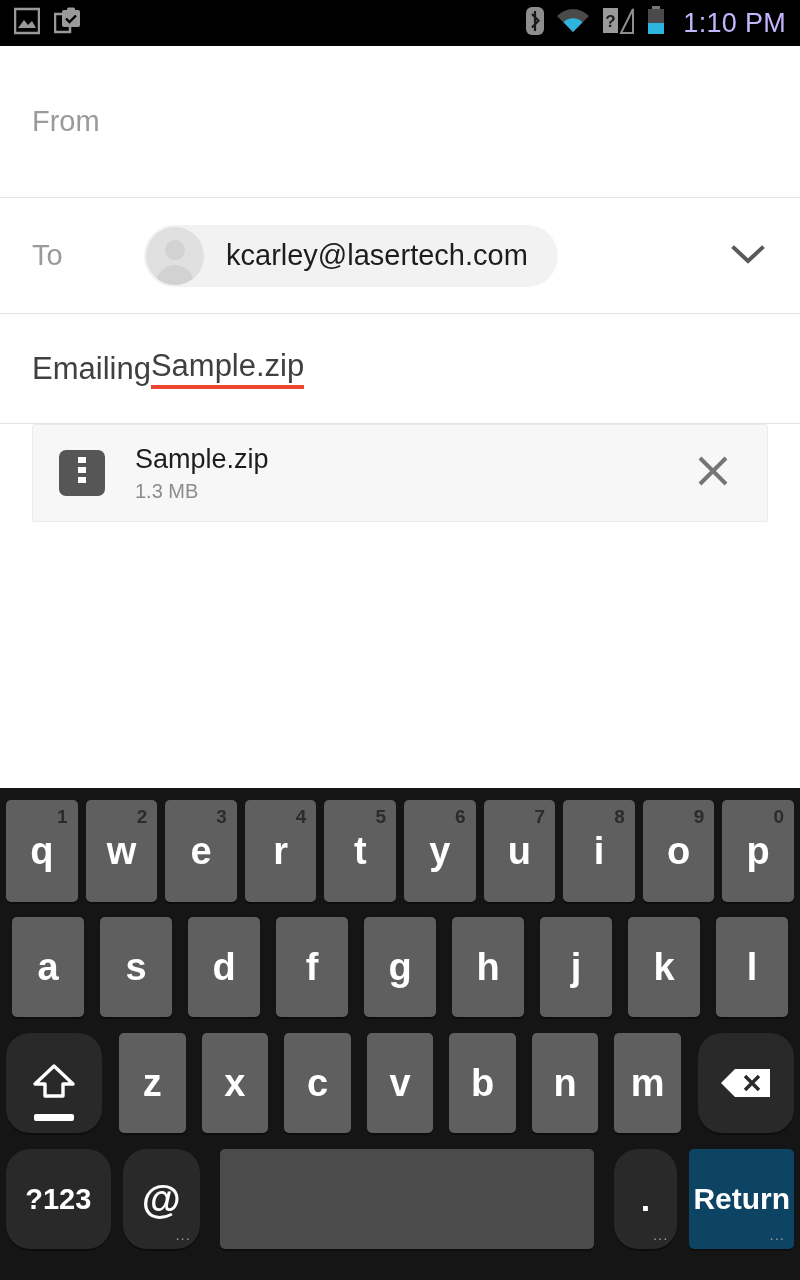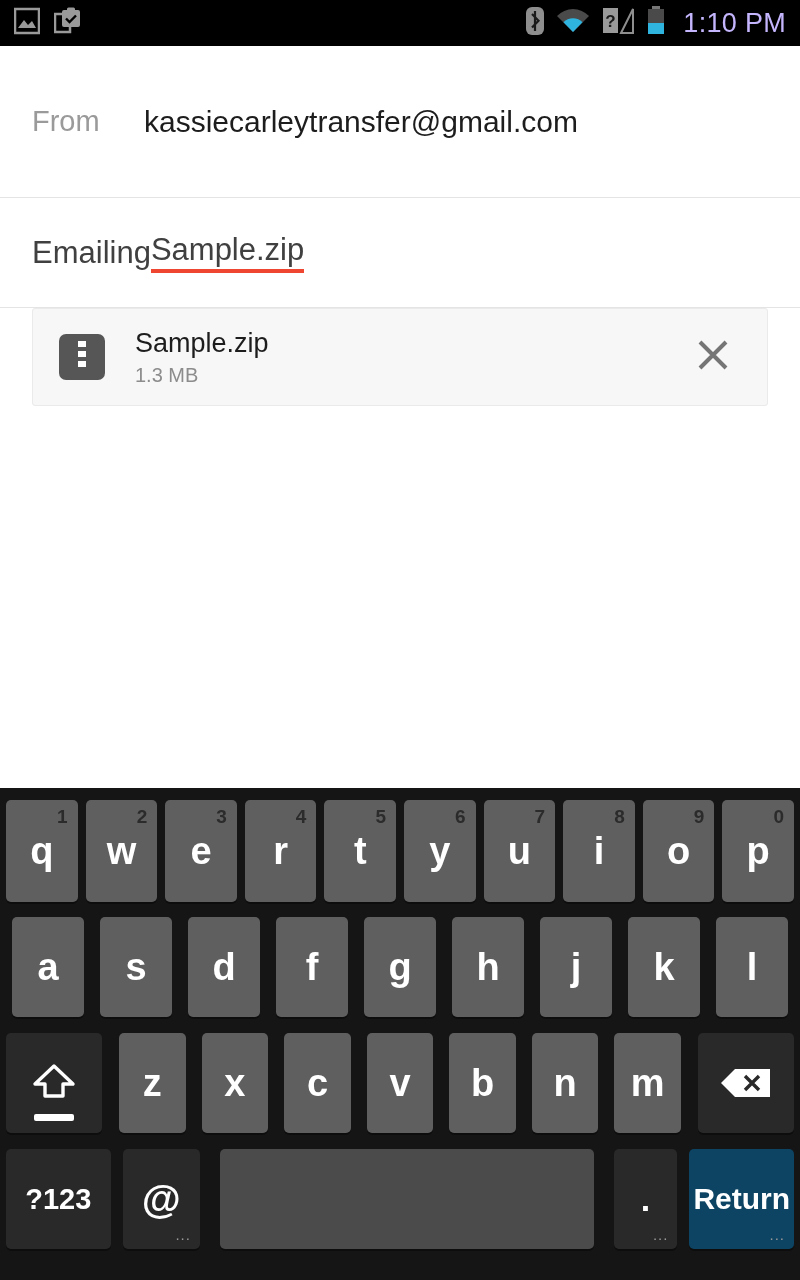--- a/index.html
+++ b/index.html
@@ -109,21 +109,21 @@
     position: absolute; top: 6px; right: 10px; font-size: 19px;
     color: #2b2b2b; font-weight: bold;
   }
   .key-hint {
     position: absolute; bottom: 7px; right: 9px; font-size: 15px; color: #9a9a9a;
     letter-spacing: 1px; line-height: 1;
   }
   .k-row1 { width: 72px; height: 102px; margin: 0 4px; }
   .k-row2 { width: 72px; height: 100px; margin: 0 8px; }
   .k-row3 { width: 72px; height: 100px; margin: 0 8px; }
-  .key.mod { background: #292929; }
+  .key.mod { background: #292929; border-radius: 24px; }
   .k-shift { width: 104px; height: 100px; margin: 0 9px 0 6px; }
   .k-back  { width: 104px; height: 100px; margin: 0 6px 0 9px; }
   .k-123   { width: 108px; height: 100px; margin: 0 6px; }
   .k-at    { width: 80px;  height: 100px; margin: 0 6px; }
   .k-space { width: 386px; height: 100px; margin: 0 14px; background: #4b4b4b; }
   .k-dot   { width: 66px;  height: 100px; margin: 0 6px; }
   .k-return{ width: 108px; height: 100px; margin: 16px 6px; background: #0d4463; }
   .k-return .key-label { font-size: 30px; }
   .k-123 .key-label { font-size: 29px; }
   .k-dot .key-label { font-size: 34px; }
@@ -182,23 +182,34 @@
           <rect x="2" y="17" width="16" height="11" fill="#2fb4e0"></rect>
         </svg>
       </span>
       <span class="sb-time">1:10 PM</span>
     </div>
   </div>
 
 
   <div class="field-row row-from">
     <span class="field-label">From</span>
-    <span class="field-value">kassiecarleytransfer@gmail.com</span>
-  </div>
-
+  </div>
+
+  <div class="field-row row-to">
+    <span class="field-label">To</span>
+    <span class="chip">
+      <span class="chip-avatar"></span>
+      <span class="chip-text">kcarley@lasertech.com</span>
+    </span>
+    <span class="to-expand">
+      <svg width="40" height="26" viewBox="0 0 40 26">
+        <path d="M6 7 L20 20 L34 7" fill="none" stroke="#5a5a5a" stroke-width="4" stroke-linecap="square"></path>
+      </svg>
+    </span>
+  </div>
 
   <div class="field-row row-subject">
     <span class="subject-text">Emailing </span>
       <span class="subject-text misspell">Sample.zip</span>
   </div>
 
 
   <div class="attach-wrap">
     <div class="attachment">
       <span class="zip-icon">

